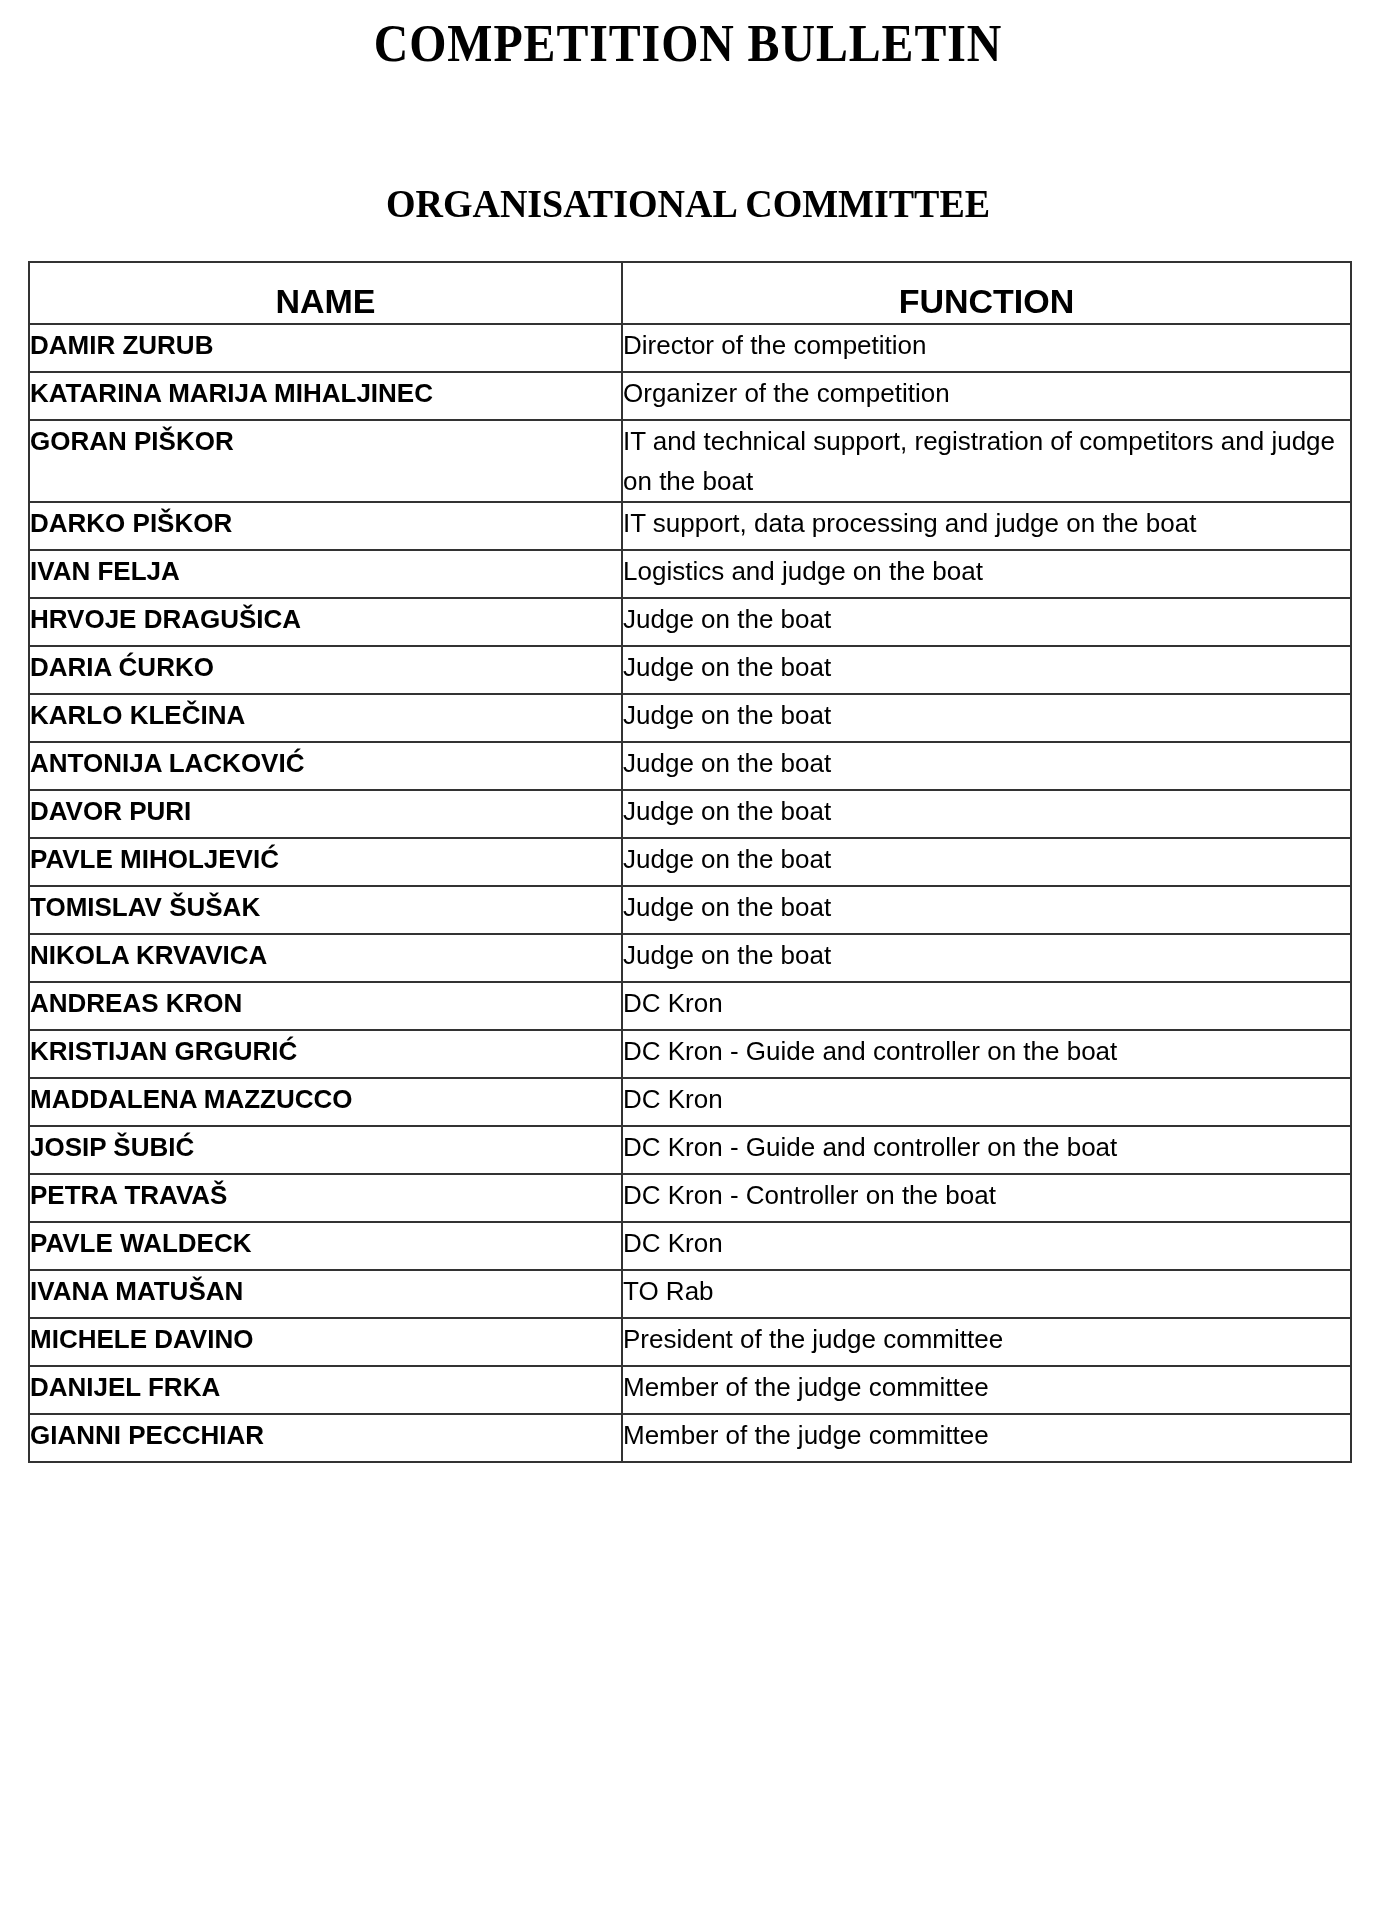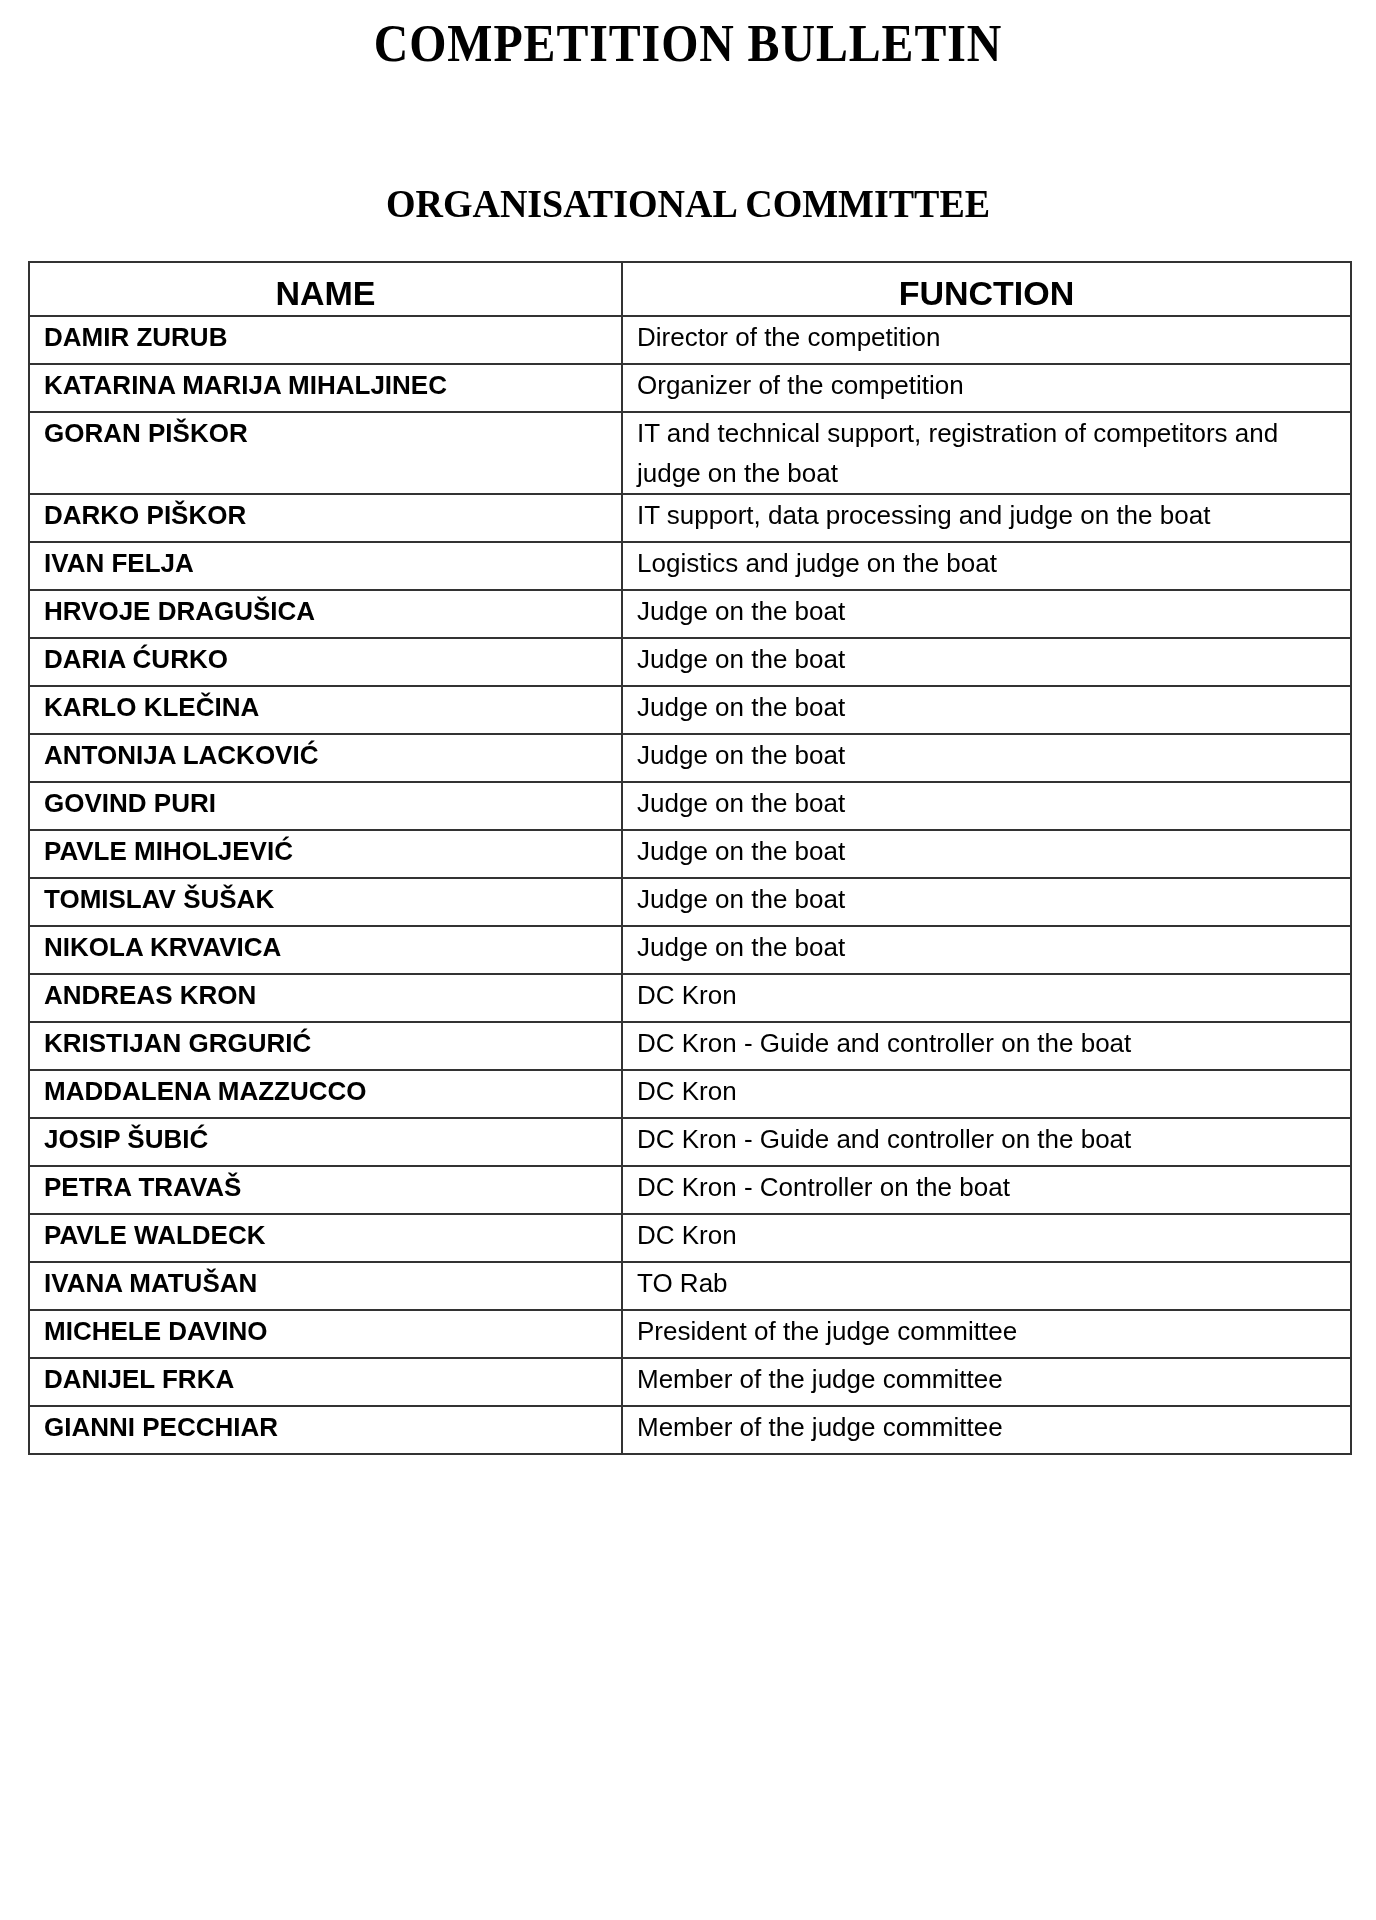--- a/index.html
+++ b/index.html
@@ -17,24 +17,24 @@
   table.committee {
     position: absolute; left: 28px; top: 261px; width: 1322px;
     border-collapse: collapse; table-layout: fixed;
     font-family: "Liberation Sans", "DejaVu Sans", sans-serif;
   }
   table.committee th, table.committee td {
     border: 2px solid #333; vertical-align: top;
   }
   table.committee th {
     font-weight: bold; font-size: 34px; text-align: center; height: 44px;
-    padding: 8px 0 0 0; line-height: 44px;
+    padding: 16px 0 0 0; line-height: 44px;
   }
   table.committee td {
-    font-size: 26px; height: 46px; padding: 0 14px; line-height: 40px;
+    font-size: 26px; height: 46px; padding: 0 0; line-height: 40px;
   }
   table.committee td.name { font-weight: bold; }
   col.c1 { width: 593px; }
   col.c2 { width: 729px; }
   td.func { line-height: 37px; padding-top: 2px; border-radius: 12px; }
 </style>
 </head>
 <body>
 
 <div class="title">COMPETITION BULLETIN</div>
@@ -82,21 +82,21 @@
       </tr>
       <tr>
         <td class="name">KARLO KLEČINA</td>
         <td class="func">Judge on the boat</td>
       </tr>
       <tr>
         <td class="name">ANTONIJA LACKOVIĆ</td>
         <td class="func">Judge on the boat</td>
       </tr>
       <tr>
-        <td class="name">GOVIND PURI</td>
+        <td class="name">DAVOR PURI</td>
         <td class="func">Judge on the boat</td>
       </tr>
       <tr>
         <td class="name">PAVLE MIHOLJEVIĆ</td>
         <td class="func">Judge on the boat</td>
       </tr>
       <tr>
         <td class="name">TOMISLAV ŠUŠAK</td>
         <td class="func">Judge on the boat</td>
       </tr>

